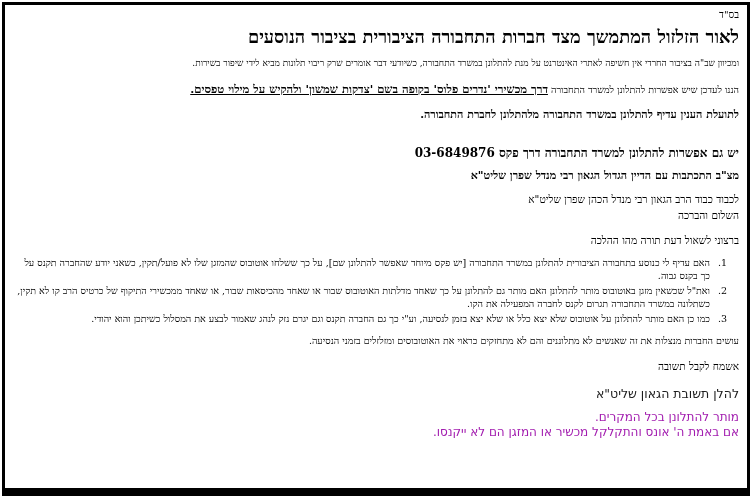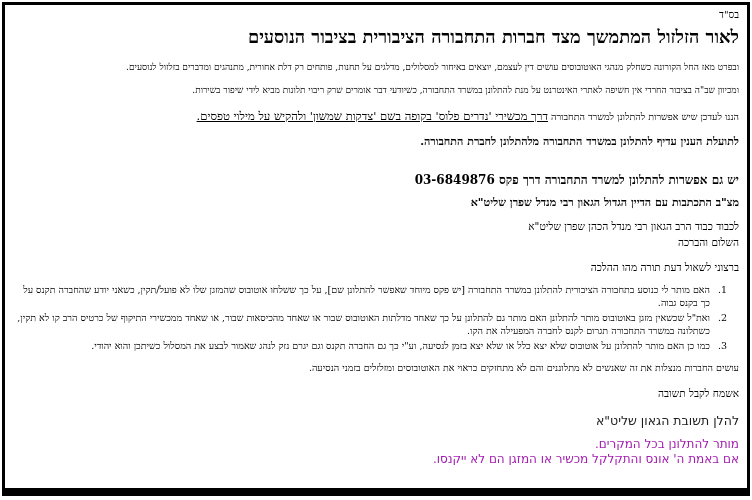--- a/index.html
+++ b/index.html
@@ -45,21 +45,21 @@
   }
   .intro.first  { margin-top: 9px; }
   .intro.second { margin-top: 5px; }
   .update {
     margin-top: 9px;
     font-size: 9.5px;
     line-height: 17px;
   }
   .update .bu {
     font-size: 11.5px;
-    font-weight: normal;
+    font-weight: bold;
     text-decoration: underline;
   }
   .bold { font-weight: bold; }
   .benefit  { margin-top: 9px;  font-size: 11px;   line-height: 15px; }
   .fax      { margin-top: 24px;  font-size: 12px; line-height: 14px; }
   .attached { margin-top: 8px;  font-size: 11px;   line-height: 15px; }
   .salutation { margin-top: 9px; font-size: 10.5px; line-height: 14px; }
   .greeting   { margin-top: 2px; font-size: 10.5px; line-height: 14px; }
   .request    { margin-top: 11px; font-size: 10.5px; line-height: 14px; }
   .questions {
@@ -93,39 +93,38 @@
 </style>
 </head>
 <body>
 
 <div class="page">
 
   <div class="bsd">בס"ד</div>
 
   <h1 class="title">לאור הזלזול המתמשך מצד חברות התחבורה הציבורית בציבור הנוסעים</h1>
 
-  <p class="intro first">ובפרט מאז החל הקורונה כשחלק מנהגי האוטובוסים עושים דין לעצמם, יוצאים באיחור למסלולים, מדלגים על תחנות, פותחים רק דלת אחורית, מתנהגים ומדברים בזלזול לנוסעים.</p>
   <p class="intro second">ומכיוון שב"ה בציבור החרדי אין חשיפה לאתרי האינטרנט על מנת להתלונן במשרד התחבורה, כשיודעי דבר אומרים שרק ריבוי תלונות מביא לידי שיפור בשירות.</p>
 
   <p class="update">
     <span>הננו לעדכן שיש אפשרות להתלונן למשרד התחבורה</span>
     <span class="bu">דרך מכשירי 'נדרים פלוס' בקופה בשם 'צדקות שמשון' ולהקיש על מילוי טפסים.</span>
   </p>
 
   <p class="benefit bold">לתועלת הענין עדיף להתלונן במשרד התחבורה מלהתלונן לחברת התחבורה.</p>
   <p class="fax bold">יש גם אפשרות להתלונן למשרד התחבורה דרך פקס 03-6849876</p>
   <p class="attached bold">מצ"ב התכתבות עם הדיין הגדול הגאון רבי מנדל שפרן שליט"א</p>
 
   <div>
     <p class="salutation">לכבוד כבוד הרב הגאון רבי מנדל הכהן שפרן שליט"א</p>
     <p class="greeting">השלום והברכה</p>
     <p class="request">ברצוני לשאול דעת תורה מהו ההלכה</p>
 
     <ol class="questions">
-      <li>האם מותר לי כנוסע בתחבורה הציבורית להתלונן במשרד התחבורה [יש פקס מיוחד שאפשר להתלונן שם], על כך ששלחו אוטובוס שהמזגן שלו לא פועל/תקין, כשאני יודע שהחברה תקנס על כך בקנס גבוה.</li>
+      <li>האם עדיף לי כנוסע בתחבורה הציבורית להתלונן במשרד התחבורה [יש פקס מיוחד שאפשר להתלונן שם], על כך ששלחו אוטובוס שהמזגן שלו לא פועל/תקין, כשאני יודע שהחברה תקנס על כך בקנס גבוה.</li>
       <li>ואת"ל שכשאין מזגן באוטובוס מותר להתלונן האם מותר גם להתלונן על כך שאחד מדלתות האוטובוס שבור או שאחד מהכיסאות שבור, או שאחד ממכשירי התיקוף של כרטיס הרב קו לא תקין, כשתלונה במשרד התחבורה תגרום לקנס לחברה המפעילה את הקו.</li>
       <li>כמו כן האם מותר להתלונן על אוטובוס שלא יצא כלל או שלא יצא בזמן לנסיעה, וע"י כך גם החברה תקנס וגם יגרם נזק לנהג שאמור לבצע את המסלול כשיתכן והוא יהודי.</li>
     </ol>
 
     <p class="closing">עושים החברות מנצלות את זה שאנשים לא מתלוננים והם לא מתחזקים כראוי את האוטובוסים ומזלזלים בזמני הנסיעה.</p>
     <p class="thanks">אשמח לקבל תשובה</p>
   </div>
 
   <div class="answer">
     <p class="answer-heading">להלן תשובת הגאון שליט"א</p>

